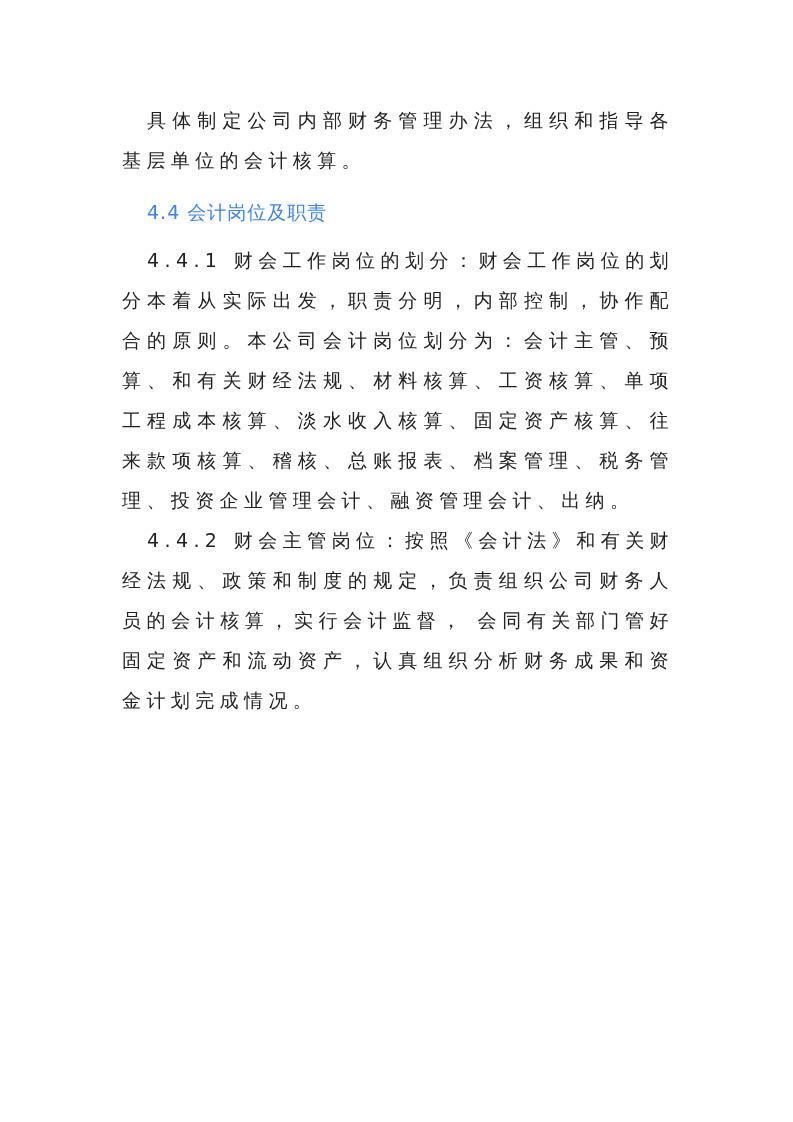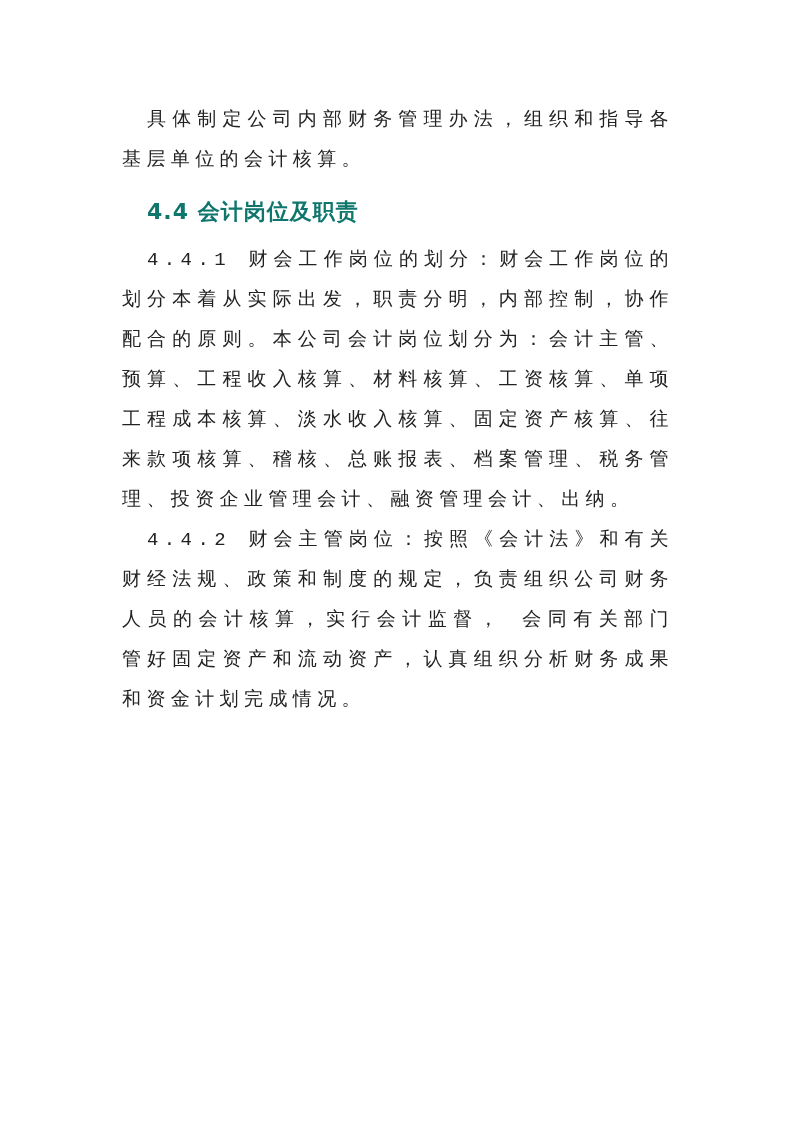--- a/index.html
+++ b/index.html
@@ -24,33 +24,32 @@
     .para {
       font-size: 19px;
       line-height: 40px;
       letter-spacing: 5.4px;
       text-indent: 25px;
       margin: 0;
       text-align: justify;
       text-align-last: left;
       word-break: break-all;
       color: #222222;
-      font-family: Liberation Mono, monospace;
     }
     .heading {
-      font-size: 22px;
+      font-size: 19px;
       line-height: 40px;
       margin: 12px 0 8px 0;
       padding-left: 25px;
-      font-weight: bold;
-      color: #0f766e;
+      font-weight: normal;
+      color: #3b82f6;
       letter-spacing: 1px;
     }
   </style>
 </head>
 <body>
 
 <div class="page">
   <p class="para">具体制定公司内部财务管理办法，组织和指导各基层单位的会计核算。</p>
   <h2 class="heading">4.4 会计岗位及职责</h2>
-  <p class="para">4.4.1 财会工作岗位的划分：财会工作岗位的划分本着从实际出发，职责分明，内部控制，协作配合的原则。本公司会计岗位划分为：会计主管、预算、工程收入核算、材料核算、工资核算、单项工程成本核算、淡水收入核算、固定资产核算、往来款项核算、稽核、总账报表、档案管理、税务管理、投资企业管理会计、融资管理会计、出纳。</p>
+  <p class="para">4.4.1 财会工作岗位的划分：财会工作岗位的划分本着从实际出发，职责分明，内部控制，协作配合的原则。本公司会计岗位划分为：会计主管、预算、和有关财经法规、材料核算、工资核算、单项工程成本核算、淡水收入核算、固定资产核算、往来款项核算、稽核、总账报表、档案管理、税务管理、投资企业管理会计、融资管理会计、出纳。</p>
   <p class="para">4.4.2 财会主管岗位：按照《会计法》和有关财经法规、政策和制度的规定，负责组织公司财务人员的会计核算，实行会计监督， 会同有关部门管好固定资产和流动资产，认真组织分析财务成果和资金计划完成情况。</p>
 </div>
 
 </body></html>

